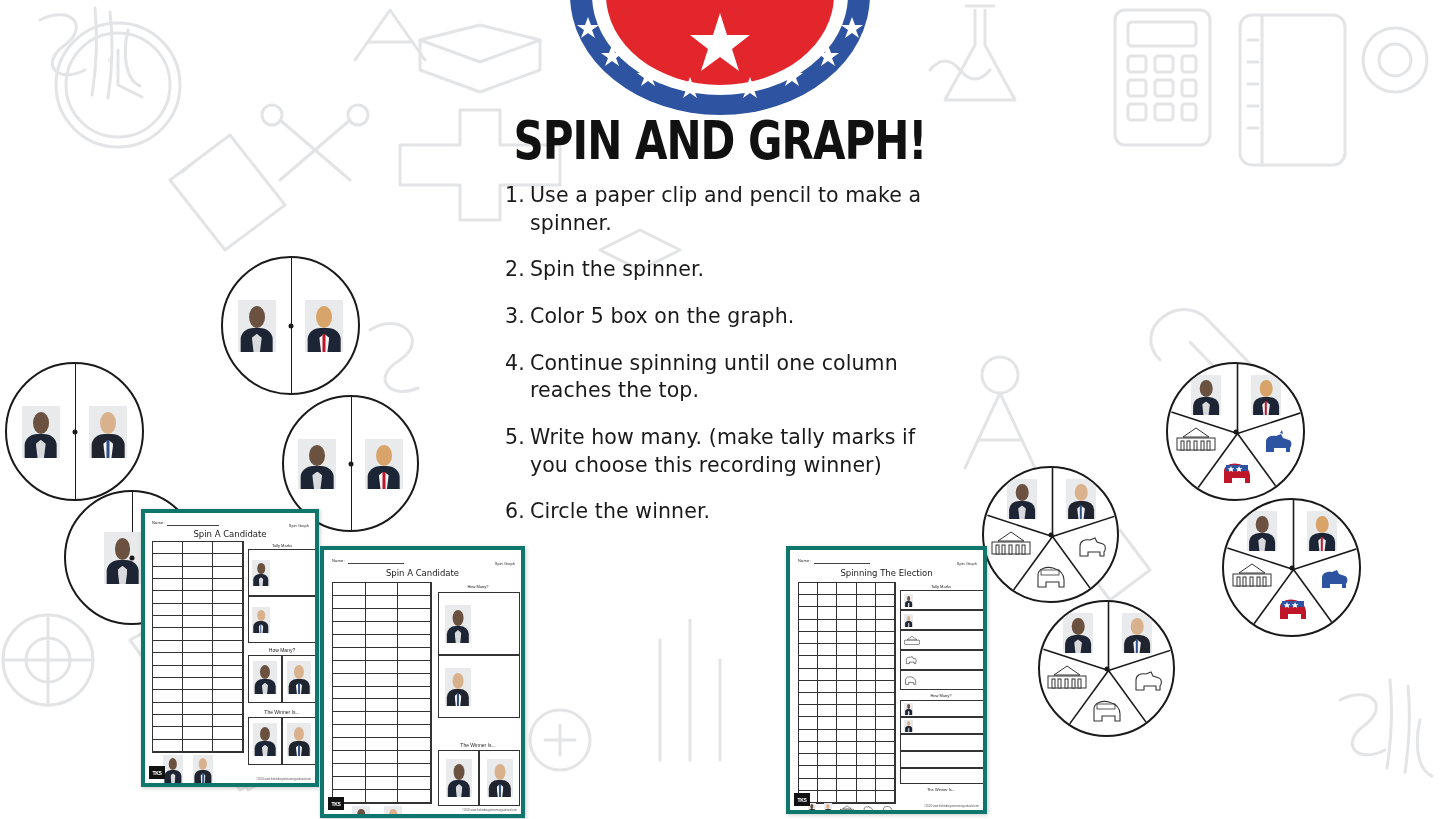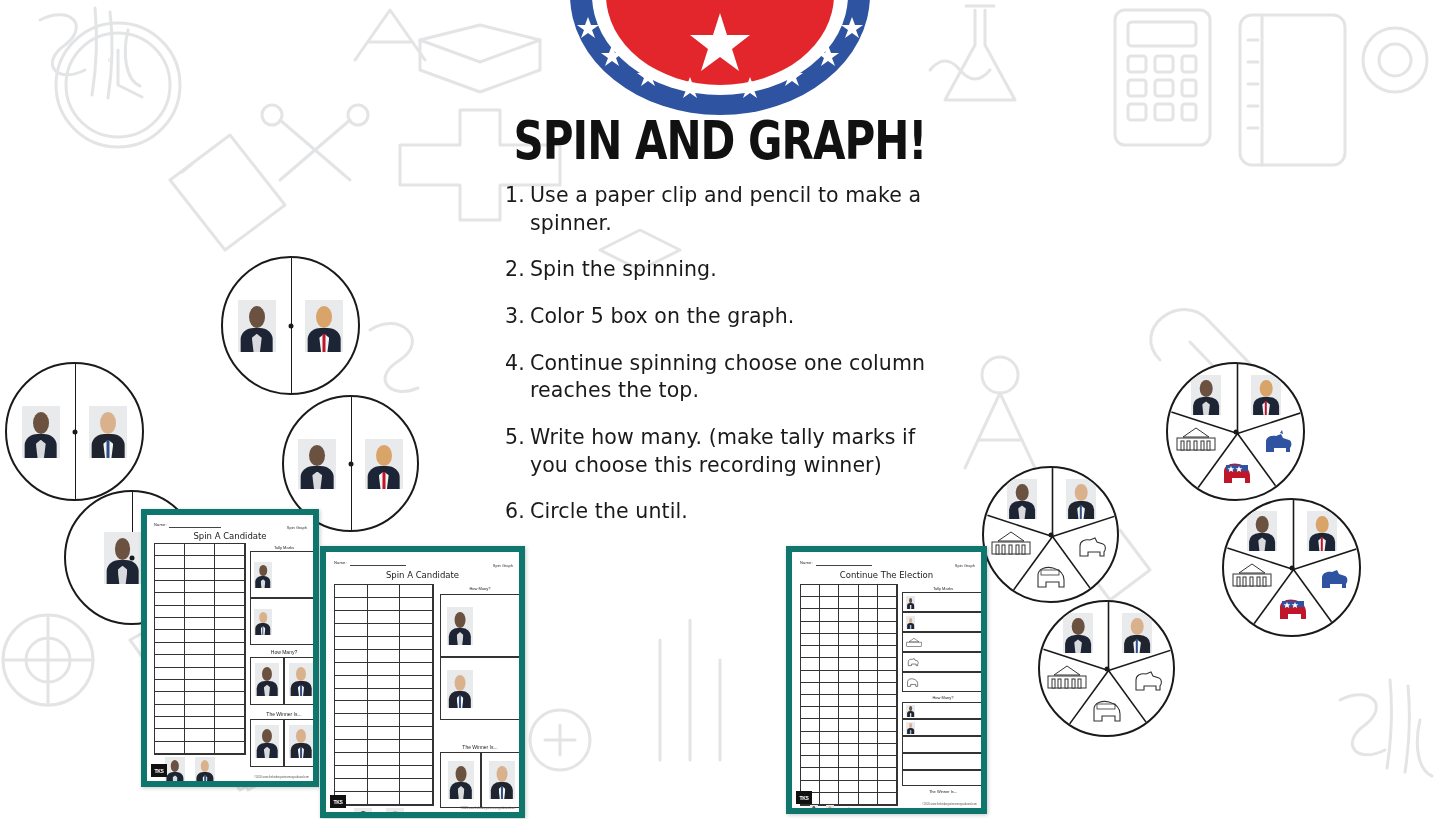--- a/index.html
+++ b/index.html
@@ -153,21 +153,21 @@
   .p-biden .head { background: #d9b28d; }
   .p-biden .body { background: #20242e; }
   .p-biden .tie { background: #2d4e86; }
 
   .sym { display: block; }
 
   
   .sheet {
     position: absolute;
     background: #fff;
-    border: 6px solid #0f766e;
+    border: 4px solid #0f766e;
     box-shadow: 1px 1px 4px rgba(0,0,0,0.22);
     box-sizing: border-box;
     overflow: hidden;
   }
   .sheet .sh-name {
     position: absolute;
     font-size: 4px;
     color: #222;
     letter-spacing: .2px;
   }
@@ -350,37 +350,37 @@
 
   <div class="title">SPIN AND GRAPH!</div>
 
   <div class="instructions">
     <div class="step">
       <span class="step-num">1.</span>
       <span class="step-txt">Use a paper clip and pencil to make a spinner.</span>
     </div>
     <div class="step">
       <span class="step-num">2.</span>
-      <span class="step-txt">Spin the spinning.</span>
+      <span class="step-txt">Spin the spinner.</span>
     </div>
     <div class="step">
       <span class="step-num">3.</span>
       <span class="step-txt">Color 5 box on the graph.</span>
     </div>
     <div class="step">
       <span class="step-num">4.</span>
-      <span class="step-txt">Continue spinning choose one column reaches the top.</span>
+      <span class="step-txt">Continue spinning until one column reaches the top.</span>
     </div>
     <div class="step">
       <span class="step-num">5.</span>
       <span class="step-txt">Write how many. (make tally marks if you choose this recording winner)</span>
     </div>
     <div class="step">
       <span class="step-num">6.</span>
-      <span class="step-txt">Circle the until.</span>
+      <span class="step-txt">Circle the winner.</span>
     </div>
   </div>
 
   <div class="wheel" style="left:221px; top:256px; width:139px; height:139px;">
     <div class="divider" style="left:50%; top:0; width:1.5px; height:100%;"></div>
     <div class="cell" style="left:0; top:0; width:50%; height:100%;">
       <span class="person p-harris" style="width:38px;height:52px;">
         <span class="body"></span>
           <span class="shirt"></span>
           <span class="head"></span>
@@ -899,21 +899,21 @@
           <span class="head"></span>
       </span>
     </div>
     <div class="sh-logo">TKS</div>
     <div class="sh-foot">©2020 www.thekindergartensmorgasboard.com</div>
   </div>
 
   <div class="sheet" style="left:786px; top:546px; width:201px; height:268px;">
     <div class="sh-name" style="left:8px; top:8px;">Name:</div>
     <div class="sh-rule" style="left:24px; top:13px; width:56px;"></div>
-    <div class="sh-title" style="top:18px;">Continue The Election</div>
+    <div class="sh-title" style="top:18px;">Spinning The Election</div>
     <div class="sh-corner" style="top:11px;">Spin  Graph</div>
 
     <div class="sh-grid" style="left:8px; top:32px; width:98px; height:222px; grid-template-columns:repeat(5,1fr); grid-template-rows:repeat(18,1fr);">
       <i></i>
         <i></i>
         <i></i>
         <i></i>
         <i></i>
         <i></i>
         <i></i>

